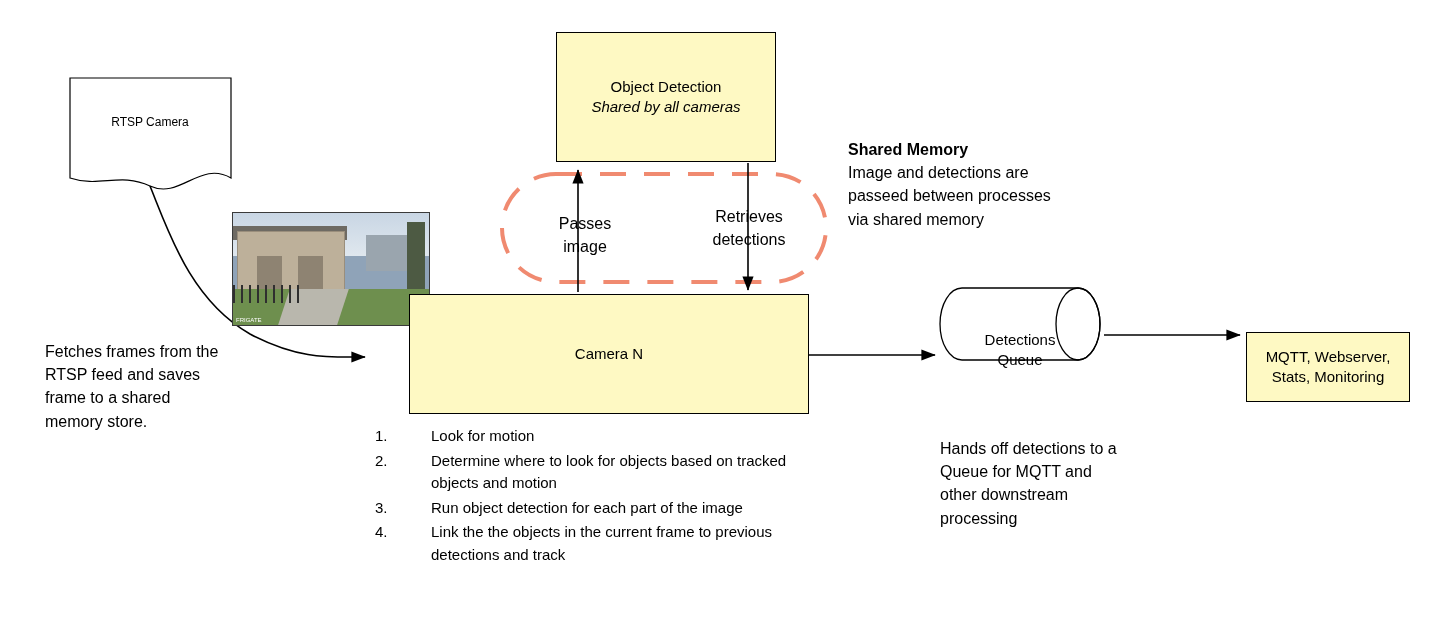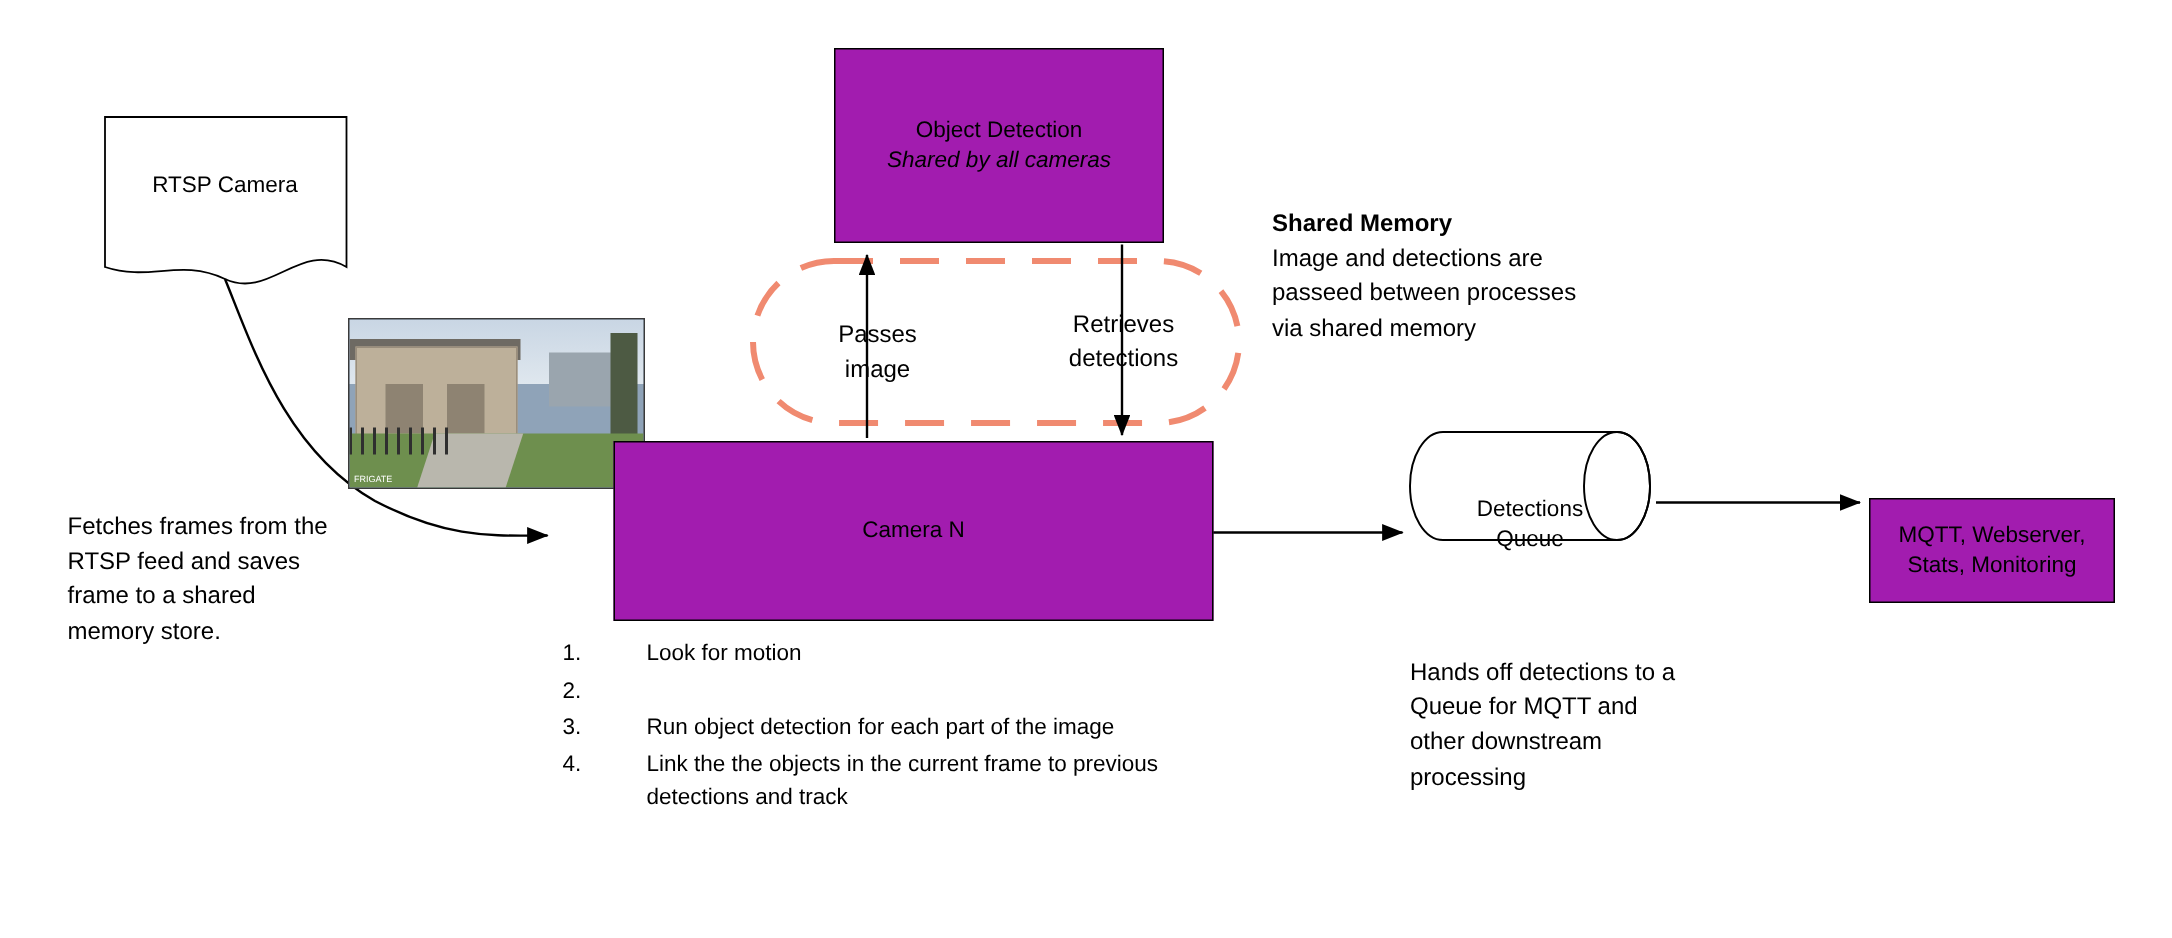--- a/index.html
+++ b/index.html
@@ -31,21 +31,21 @@
     box-sizing: border-box;
     display: flex;
     flex-direction: column;
     align-items: center;
     justify-content: center;
     text-align: center;
     font-size: 15px;
     line-height: 1.35;
   }
   .box-yellow {
-    background: #a21caf;
+    background: #fef9c3;
     border: 1px solid #000000;
   }
   .txt {
     position: absolute;
     font-size: 16px;
     line-height: 1.45;
   }
   .txt b {
     font-weight: bold;
   }
@@ -110,21 +110,21 @@
     color: #ffffff; font-size: 6px;
     font-family: "Liberation Sans", sans-serif;
   }
   
   #rtsp-label {
     position: absolute;
     left: 70px;
     top: 115px;
     width: 160px;
     text-align: center;
-    font-size: 15px;
+    font-size: 12px;
   }
   
   #camera-steps {
     position: absolute;
     left: 375px;
     top: 425px;
     width: 420px;
     font-size: 15px;
     line-height: 1.5;
   }
@@ -273,20 +273,21 @@
 
   <div class="txt" id="fetches-text">Fetches frames from the RTSP feed and saves frame to a shared memory store.</div>
 
   <div id="camera-steps">
     <div class="row">
       <div class="num">1.</div>
       <div class="body">Look for motion</div>
     </div>
     <div class="row">
       <div class="num">2.</div>
+      <div class="body">Determine where to look for objects based on tracked objects and motion</div>
     </div>
     <div class="row">
       <div class="num">3.</div>
       <div class="body">Run object detection for each part of the image</div>
     </div>
     <div class="row">
       <div class="num">4.</div>
       <div class="body">Link the the objects in the current frame to previous detections and track</div>
     </div>
   </div>

